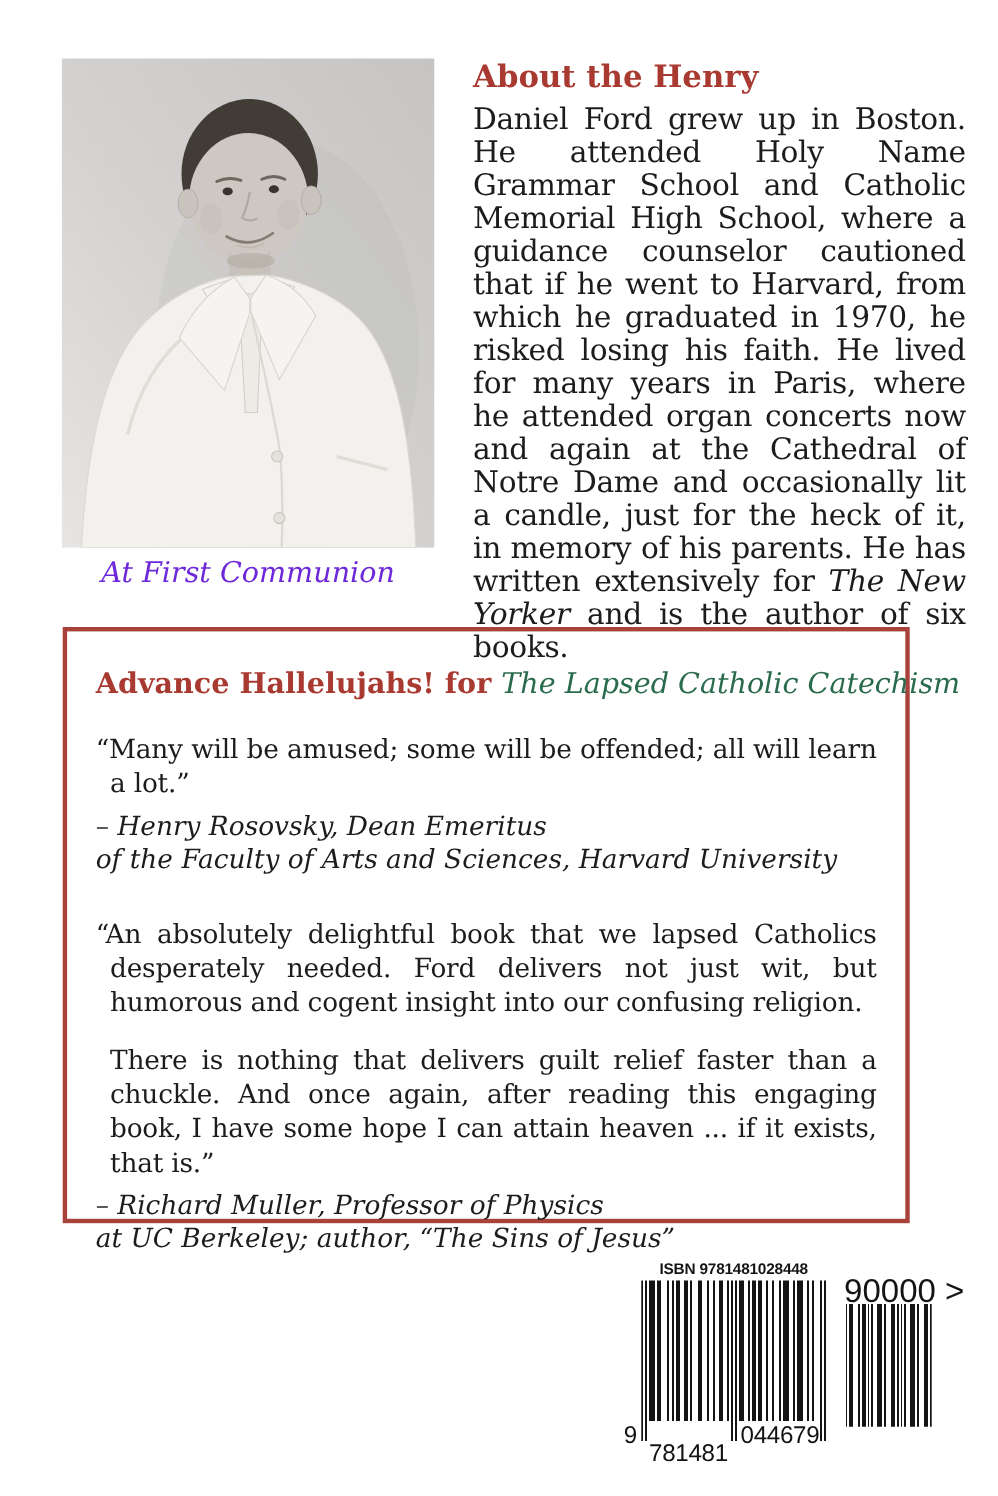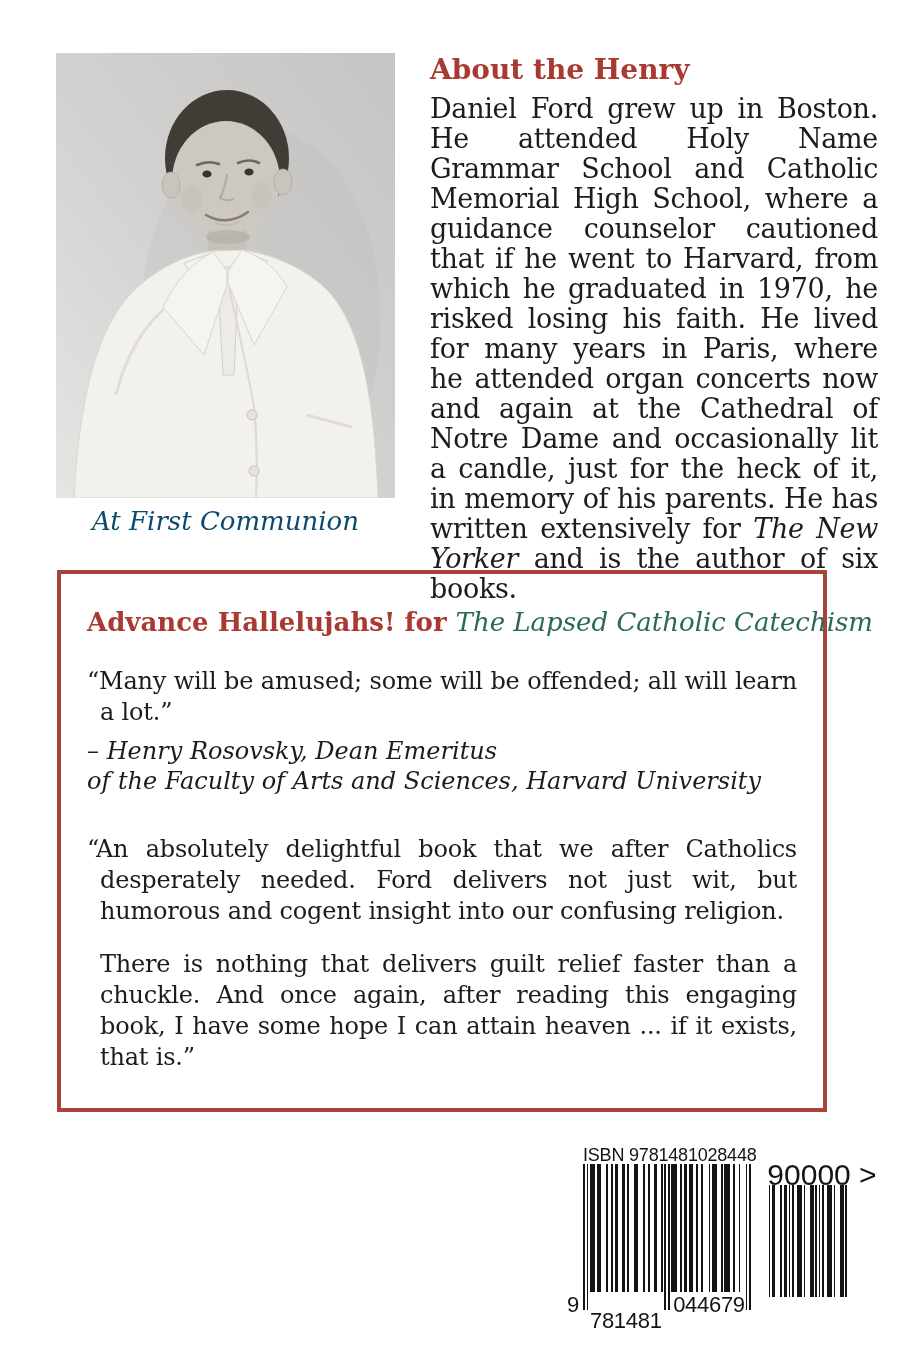--- a/index.html
+++ b/index.html
@@ -3,21 +3,21 @@
 <meta charset="utf-8">
 <style>
   html,body{margin:0;padding:0;background:#ffffff;}
   .page{position:relative;width:907px;height:1360px;background:#ffffff;overflow:hidden;
         font-family:"DejaVu Serif",serif;color:#1d1c1a;}
 
   
   .photo-wrap{position:absolute;left:56px;top:53px;width:339px;height:445px;}
   .photo-wrap svg{display:block;}
   .caption{position:absolute;left:56px;top:506px;width:339px;text-align:center;
-           font-style:italic;font-size:26px;color:#0c4a6e;}
+           font-style:italic;font-size:26px;color:#6d28d9;}
 
   
   .about{position:absolute;left:430px;top:53px;width:448px;}
   .about h2{margin:0;font-size:28px;line-height:34px;font-weight:bold;color:#a93a31;}
   .about p{margin:7px 0 0 0;font-size:27px;line-height:30px;text-align:justify;
            letter-spacing:-0.3px;}
   .about p .ital{font-style:italic;}
 
   
   .blurb-box{position:absolute;left:57px;top:570px;width:770px;height:542px;
@@ -30,22 +30,22 @@
   .hang{padding-left:13px;text-indent:-13px;}
   .noquote{padding-left:13px;}
   .attr{margin:8px 0 0 0;font-size:24px;line-height:30px;font-style:italic;
         text-align:left;white-space:pre-line;}
   .q2{margin-top:38px;}
   .q2b{margin-top:22px;}
 
   
   .barcode-block{position:absolute;left:563px;top:1145px;width:320px;height:180px;
                  font-family:"Liberation Sans",sans-serif;color:#141414;}
-  .isbn-label{position:absolute;left:20px;top:0;width:168px;text-align:left;
-              font-size:18px;font-weight:400;letter-spacing:-0.2px;white-space:nowrap;}
+  .isbn-label{position:absolute;left:20px;top:0;width:168px;text-align:center;
+              font-size:14px;font-weight:700;letter-spacing:-0.2px;white-space:nowrap;}
   .ean13-svg{position:absolute;left:20px;top:19px;}
   .bc-digits{position:absolute;left:20px;top:147px;width:168px;height:24px;font-size:22px;
              letter-spacing:-0.3px;}
   .bc-digits .d9{position:absolute;left:-22px;top:0;width:18px;text-align:right;}
   .bc-digits .dl{position:absolute;left:7px;top:16px;width:72px;text-align:left;}
   .bc-digits .dr{position:absolute;left:90px;top:0;width:72px;text-align:center;}
   .supp-label{position:absolute;left:200px;top:13px;width:118px;text-align:center;
               font-size:30px;font-weight:500;}
   .ean5-svg{position:absolute;left:204px;top:40px;}
 </style>
@@ -108,22 +108,24 @@
     <p><span>Daniel Ford grew up in Boston. He attended Holy Name Grammar School and Catholic Memorial High School, where a guidance counselor cautioned that if he went to Harvard, from which he graduated in 1970, he risked losing his faith. He lived for many years in Paris, where he attended organ concerts now and again at the Cathedral of Notre Dame and occasionally lit a candle, just for the heck of it, in memory of his parents. He has written extensively for </span><span class="ital">The New Yorker</span><span> and is the author of six books.</span></p>
   </div>
 
   <div class="blurb-box">
     <div class="box-title">
       <span class="red">Advance Hallelujahs! for</span><span class="green">The Lapsed Catholic Catechism</span>
     </div>
     <p class="quote hang">“Many will be amused; some will be offended; all will learn a lot.”</p>
     <p class="attr">– Henry Rosovsky, Dean Emeritus
 of the Faculty of Arts and Sciences, Harvard University</p>
-    <p class="quote hang q2">“An absolutely delightful book that we after Catholics desperately needed. Ford delivers not just wit, but humorous and cogent insight into our confusing religion.</p>
+    <p class="quote hang q2">“An absolutely delightful book that we lapsed Catholics desperately needed. Ford delivers not just wit, but humorous and cogent insight into our confusing religion.</p>
     <p class="quote noquote q2b">There is nothing that delivers guilt relief faster than a chuckle. And once again, after reading this engaging book, I have some hope I can attain heaven ... if it exists, that is.”</p>
+    <p class="attr">– Richard Muller, Professor of Physics
+at UC Berkeley; author, “The Sins of Jesus”</p>
   </div>
 
   <div class="barcode-block">
     <div class="isbn-label">ISBN 9781481028448</div>
     <svg id="ean13" class="ean13-svg" width="168" height="146">
         <rect x="0.00" y="0" width="1.77" height="146" fill="#141414" shape-rendering="crispEdges"></rect>
         <rect x="3.54" y="0" width="1.77" height="146" fill="#141414" shape-rendering="crispEdges"></rect>
         <rect x="7.07" y="0" width="5.31" height="128" fill="#141414" shape-rendering="crispEdges"></rect>
         <rect x="14.15" y="0" width="3.54" height="128" fill="#141414" shape-rendering="crispEdges"></rect>
         <rect x="22.99" y="0" width="1.77" height="128" fill="#141414" shape-rendering="crispEdges"></rect>

